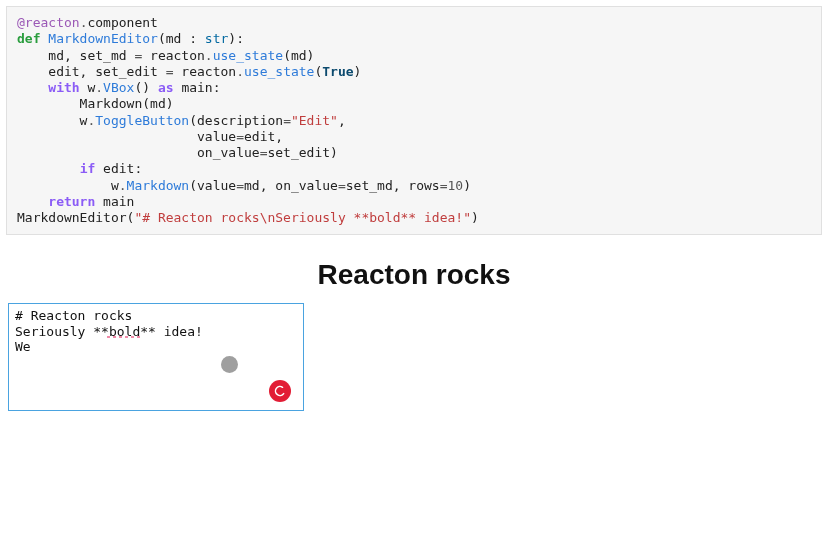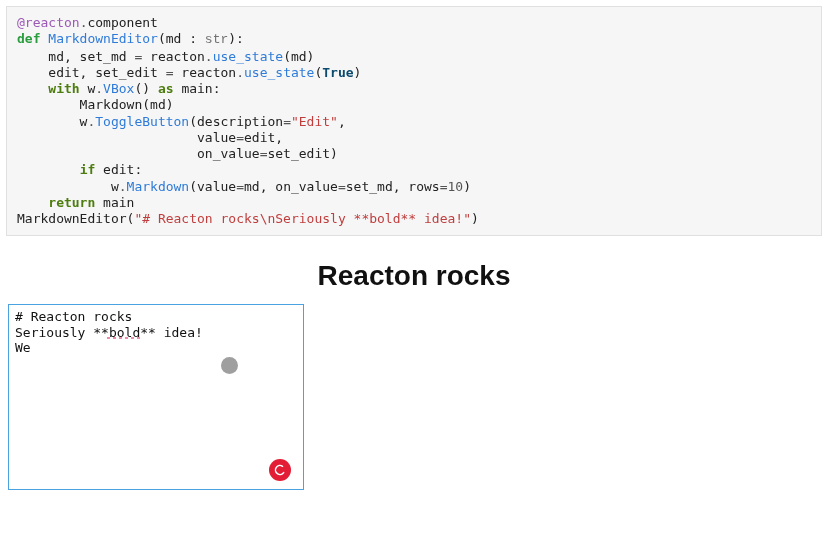--- a/index.html
+++ b/index.html
@@ -18,22 +18,22 @@
       font-size: 13px;
       line-height: 1.25;
       white-space: pre;
       color: #222;
     }
     .tok-decorator { color: #9b59b6; }
     .tok-op { color: #555; }
     .tok-def { color: #2a9d3e; font-weight: bold; }
     .tok-funcname { color: #2e7bd9; }
     .tok-name { color: #222; }
-    .tok-builtin { color: #737373; font-family: Liberation Mono, monospace; }
-    .tok-kw { color: #4d7c0f; font-weight: bold; }
+    .tok-builtin { color: #0369a1; }
+    .tok-kw { color: #8b5cf6; font-weight: bold; }
     .tok-const { color: #0c4a6e; font-weight: bold; }
     .tok-attr { color: #2e7bd9; }
     .tok-str { color: #c03e3e; }
     .tok-num { color: #555; }
 
     .content {
       padding: 4px 8px 8px 8px;
     }
     .md-h1 {
       font-family: Helvetica, Arial, sans-serif;
@@ -60,21 +60,21 @@
       text-align: center;
       line-height: 26px;
       cursor: pointer;
       user-select: none;
       margin-bottom: 2px;
     }
     .textarea-wrap {
       position: relative;
       border: 1px solid #4aa3e0;
       width: 296px;
-      height: 186px;
+      height: 108px;
       background: #fff;
     }
     .textarea {
       width: 100%;
       height: 100%;
       border: none;
       resize: none;
       padding: 4px 6px;
       font-family: "SFMono-Regular", Consolas, "DejaVu Sans Mono", monospace;
       font-size: 13px;

